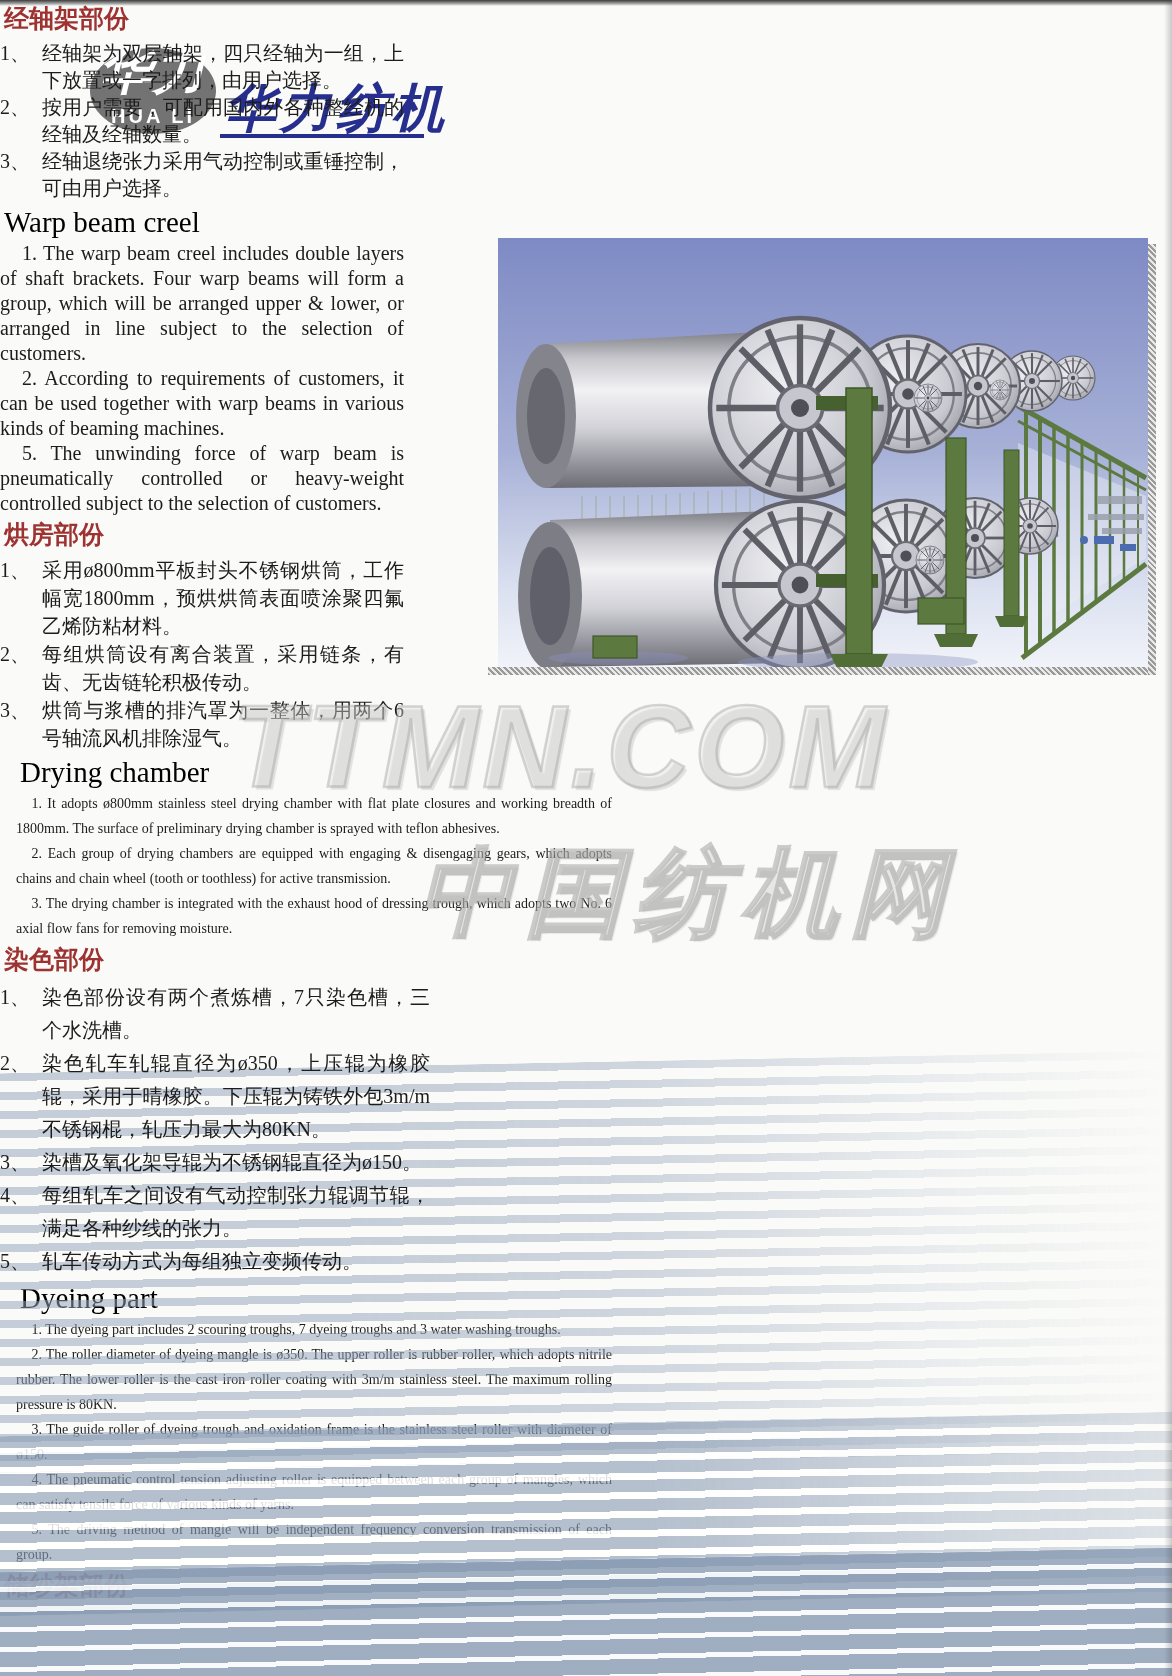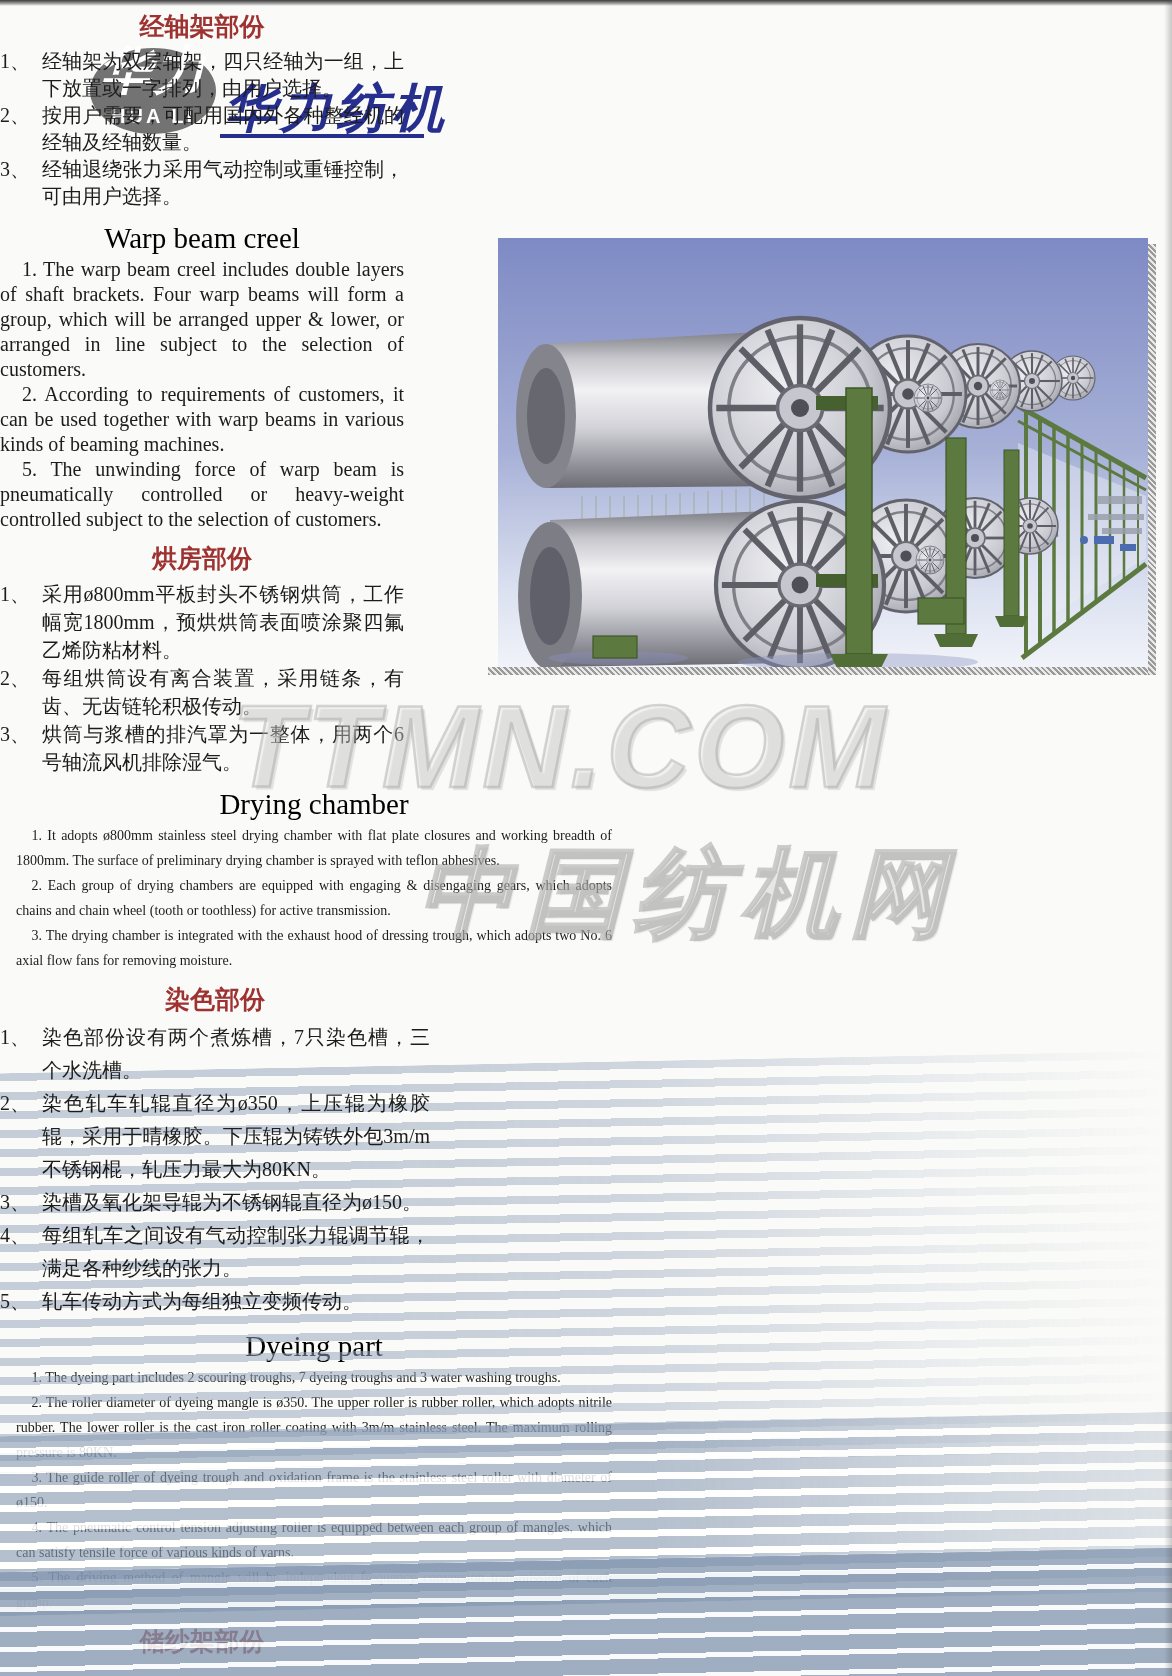--- a/index.html
+++ b/index.html
@@ -47,21 +47,21 @@
   #logo-en{position:absolute;left:0;bottom:6px;width:126px;
     font-family:"Liberation Sans",sans-serif;font-size:20px;font-weight:bold;
     letter-spacing:3px;color:#ffffff;}
   #brand{left:224px;top:74px;font-size:52px;font-weight:bold;font-style:italic;
     color:#262e8e;letter-spacing:4px;white-space:nowrap;}
   #brand-underline{left:220px;top:134px;width:204px;height:4px;background:#262e8e;}
 
   
   .col-left{left:88px;width:404px;}
   .col-right{left:520px;width:596px;padding-left:16px;}
-  h2{margin:12px;text-align:center;}
+  h2{margin:4px;}
   .h-cn{font-size:25px;font-weight:bold;color:#9d3230;line-height:30px;margin-bottom:6px;}
   .h-en{font-size:29px;font-weight:normal;color:#000000;line-height:33px;margin-bottom:2px;}
   ol.cn-list{list-style:none;margin:0;padding:0;font-size:20px;text-align:justify;}
   ol.cn-list li{position:relative;padding-left:42px;}
   ol.cn-list .num{position:absolute;left:0;top:0;}
   .lh27 li{line-height:27px;}
   .lh28 li{line-height:28px;}
   .lh33 li{line-height:33px;}
   .en-body p{margin:0;font-size:20px;line-height:25px;text-indent:1.1em;text-align:justify;font-family:Liberation Serif, serif;}
   .col-right .en-body p{font-size:14px;}

